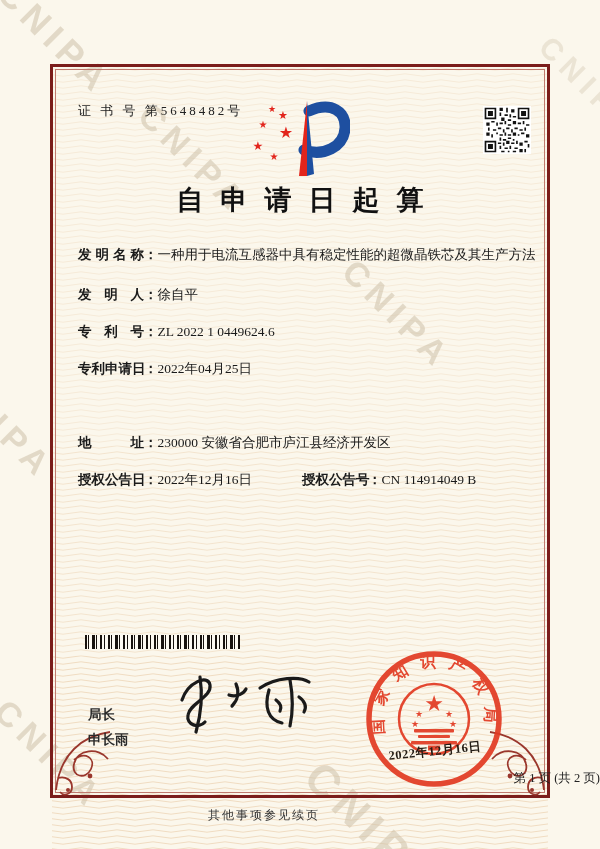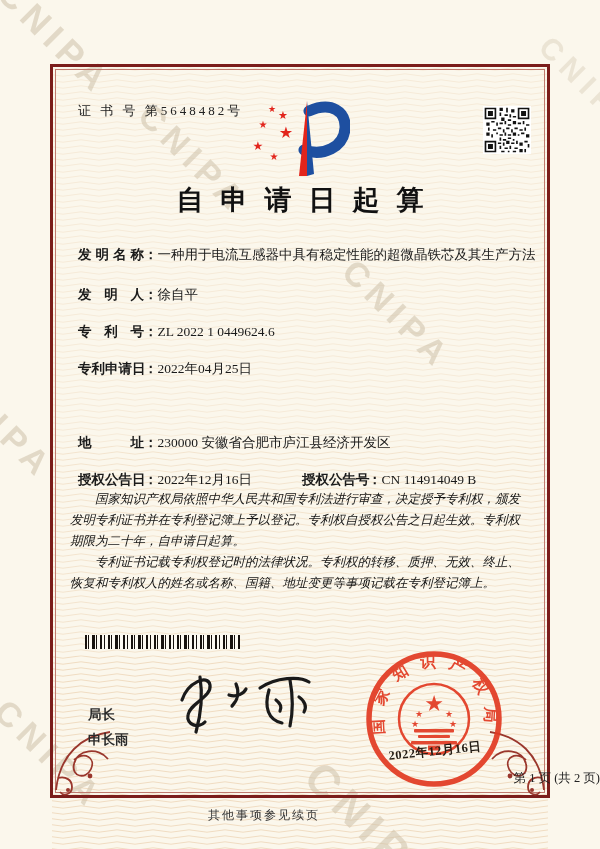--- a/index.html
+++ b/index.html
@@ -150,24 +150,20 @@
   <div class="content row" style="top:434px;">
     <span class="jlabel">地址</span><span class="colon">：</span><span class="val">230000 安徽省合肥市庐江县经济开发区</span>
   </div>
   <div class="content row" style="top:471px;">
     <span class="jlabel">授权公告日</span><span class="colon">：</span><span class="val">2022年12月16日</span>
     <span class="row2">
       <span class="jlabel">授权公告号</span><span class="colon">：</span><span class="val">CN 114914049 B</span>
     </span>
   </div>
 
-  <div class="content body-text">
-    <p>国家知识产权局依照中华人民共和国专利法进行审查，决定授予专利权，颁发发明专利证书并在专利登记簿上予以登记。专利权自授权公告之日起生效。专利权期限为二十年，自申请日起算。</p>
-    <p>专利证书记载专利权登记时的法律状况。专利权的转移、质押、无效、终止、恢复和专利权人的姓名或名称、国籍、地址变更等事项记载在专利登记簿上。</p>
-  </div>
 
   <div class="barcode"></div>
 
   <div class="content signer">
     <div>局长</div>
     <div>申长雨</div>
   </div>
 
   <svg class="content signature" width="150" height="76" viewBox="0 0 150 76">
     <g fill="none" stroke="#1a1a1a" stroke-width="3.2" stroke-linecap="round">

